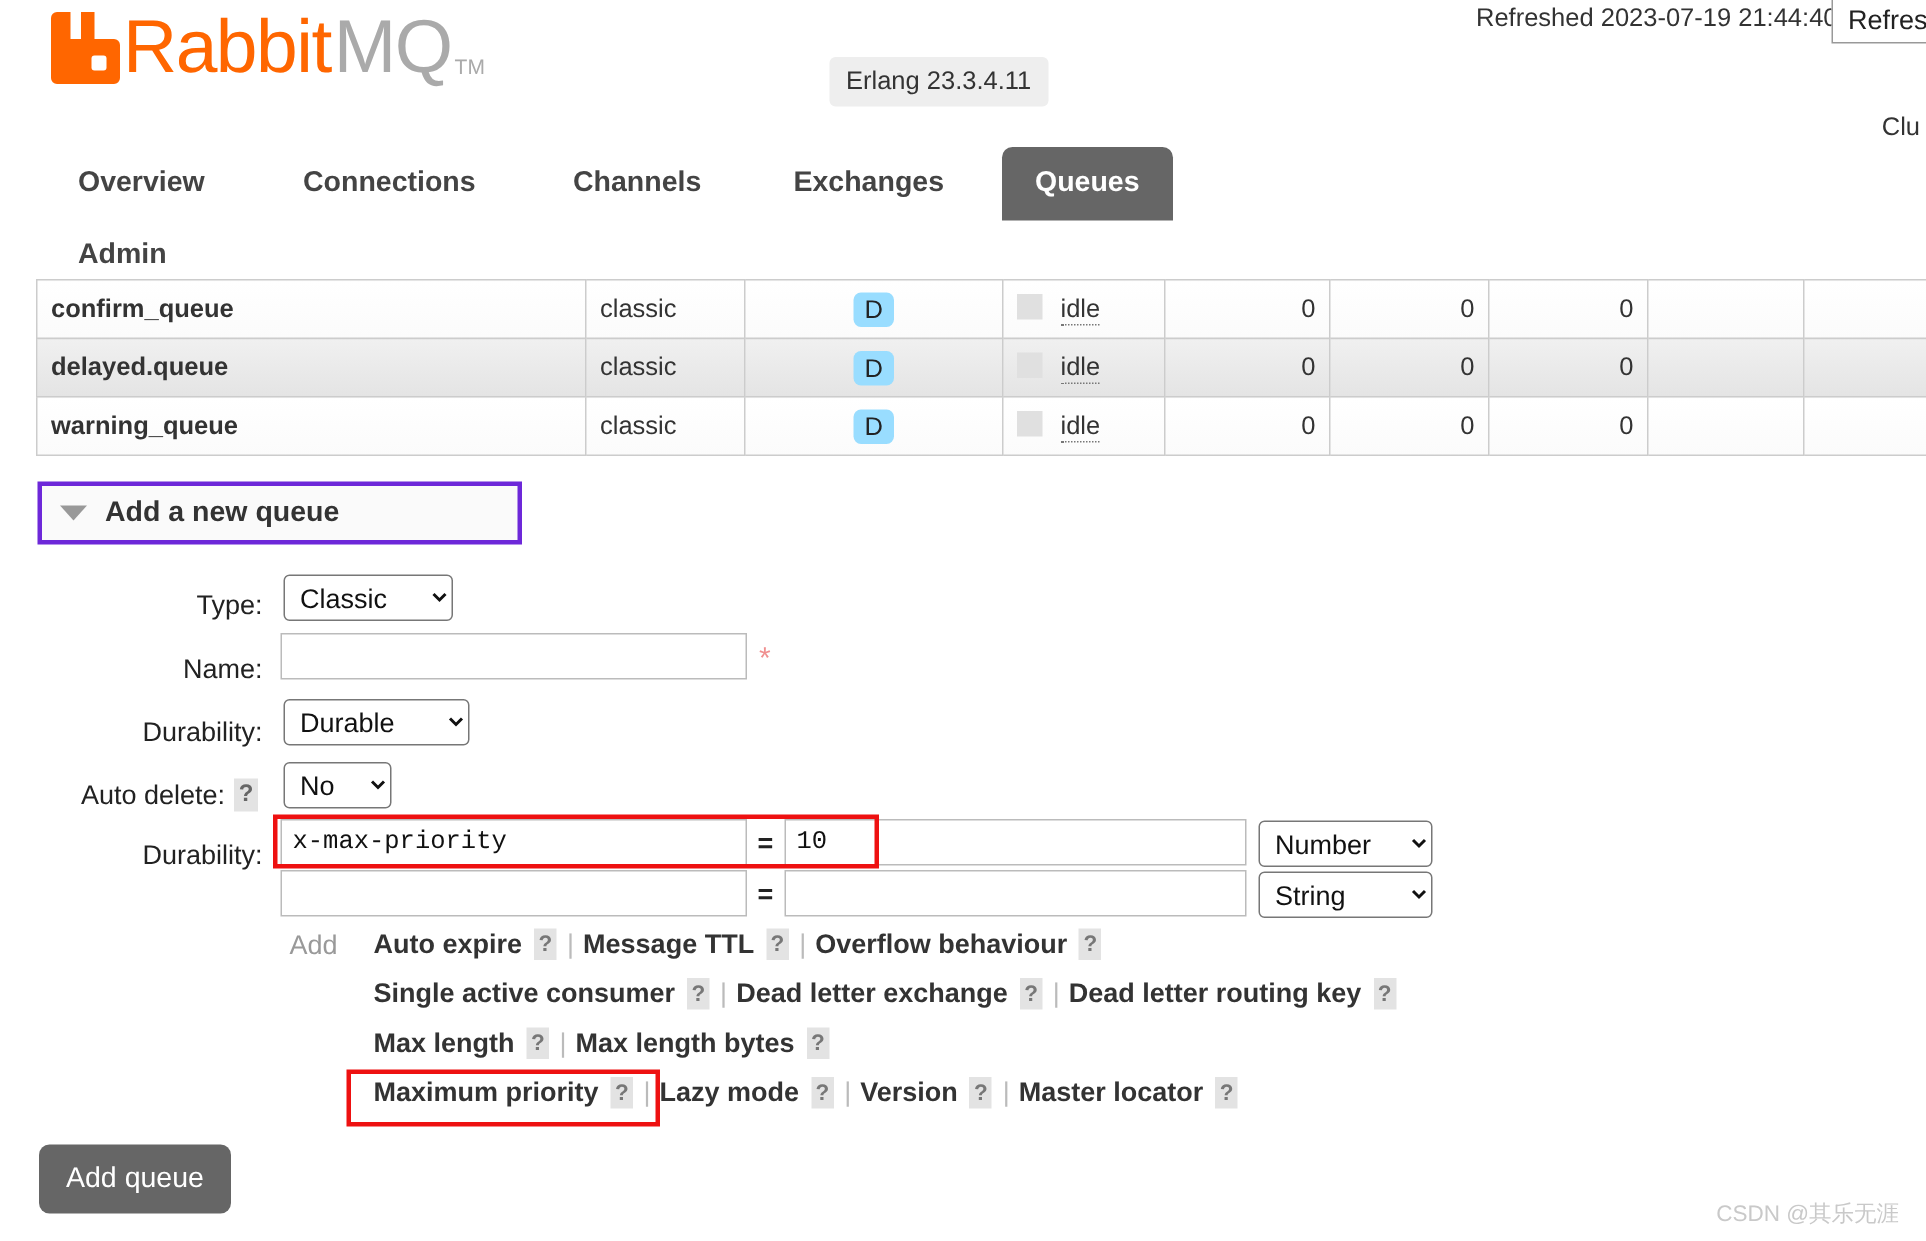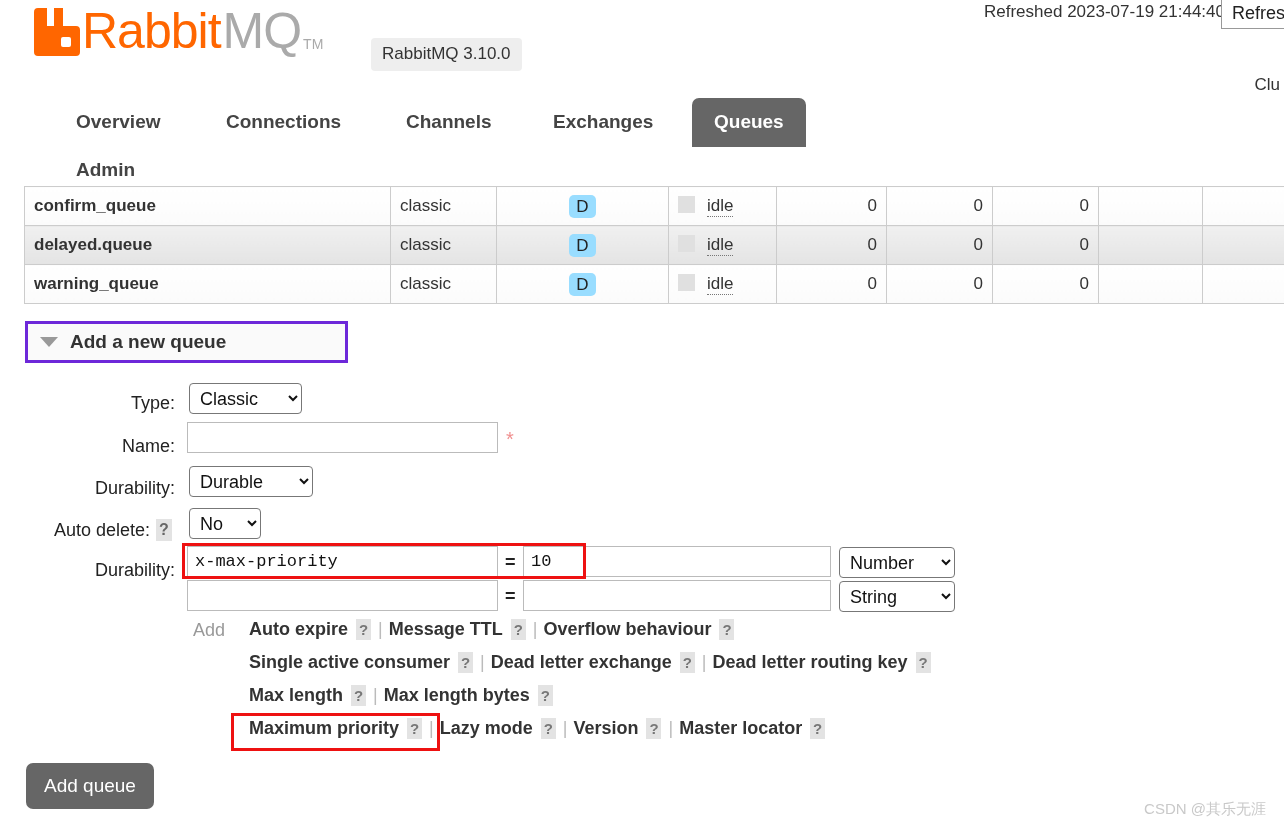--- a/index.html
+++ b/index.html
@@ -64,21 +64,21 @@
     white-space: nowrap;
     font-family: "Liberation Sans", sans-serif;
   }
   .cluster-text {
     position: absolute; right: 4px; top: 75px;
     font-size: 17px; color: #333; white-space: nowrap;
   }
 
   
   .nav { position: absolute; left: 0; top: 98px; width: 1284px; }
-  .nav-row { display: block; height: 48px; position: relative; margin-left: 24px; }
+  .nav-row { display: block; height: 48px; position: relative; }
   .nav-item {
     position: absolute;
     font-size: 19px; font-weight: bold;
     color: #444;
     padding: 13px 22px 14px 22px;
     border-radius: 7px 7px 0 0;
     white-space: nowrap;
     cursor: pointer;
   }
   .nav-item.active {
@@ -265,21 +265,21 @@
     <div class="logo-wrap">
       <svg class="logo-mark" viewBox="0 0 46 50">
         <path d="M4 2 h9 v18 h7 V2 h9 v18 h13 a4 4 0 0 1 4 4 v22 a4 4 0 0 1 -4 4 H4 a4 4 0 0 1 -4 -4 V6 a4 4 0 0 1 4 -4 z" fill="#ff6600"></path>
         <rect x="27" y="31" width="10" height="10" rx="2" fill="#ffffff"></rect>
       </svg>
       <span class="logo-text logo-rabbit">Rabbit</span>
       <span class="logo-text logo-mq">MQ</span>
       <span class="logo-tm">TM</span>
     </div>
 
-    <span class="version-pill" id="pill-server">RabbitMQ 3.10.0</span>
+    <span class="version-pill" id="pill-erlang">Erlang 23.3.4.11</span>
 
     <span class="refreshed-text">Refreshed 2023-07-19 21:44:40</span>
     <button class="refresh-button">Refresh</button>
     <span class="cluster-text">Clu</span>
   </div>
 
   <div class="nav">
     <div class="nav-row">
       <div class="nav-item" style="left:30px; top:0;">Overview</div>
       <div class="nav-item" style="left:180px; top:0;">Connections</div>

